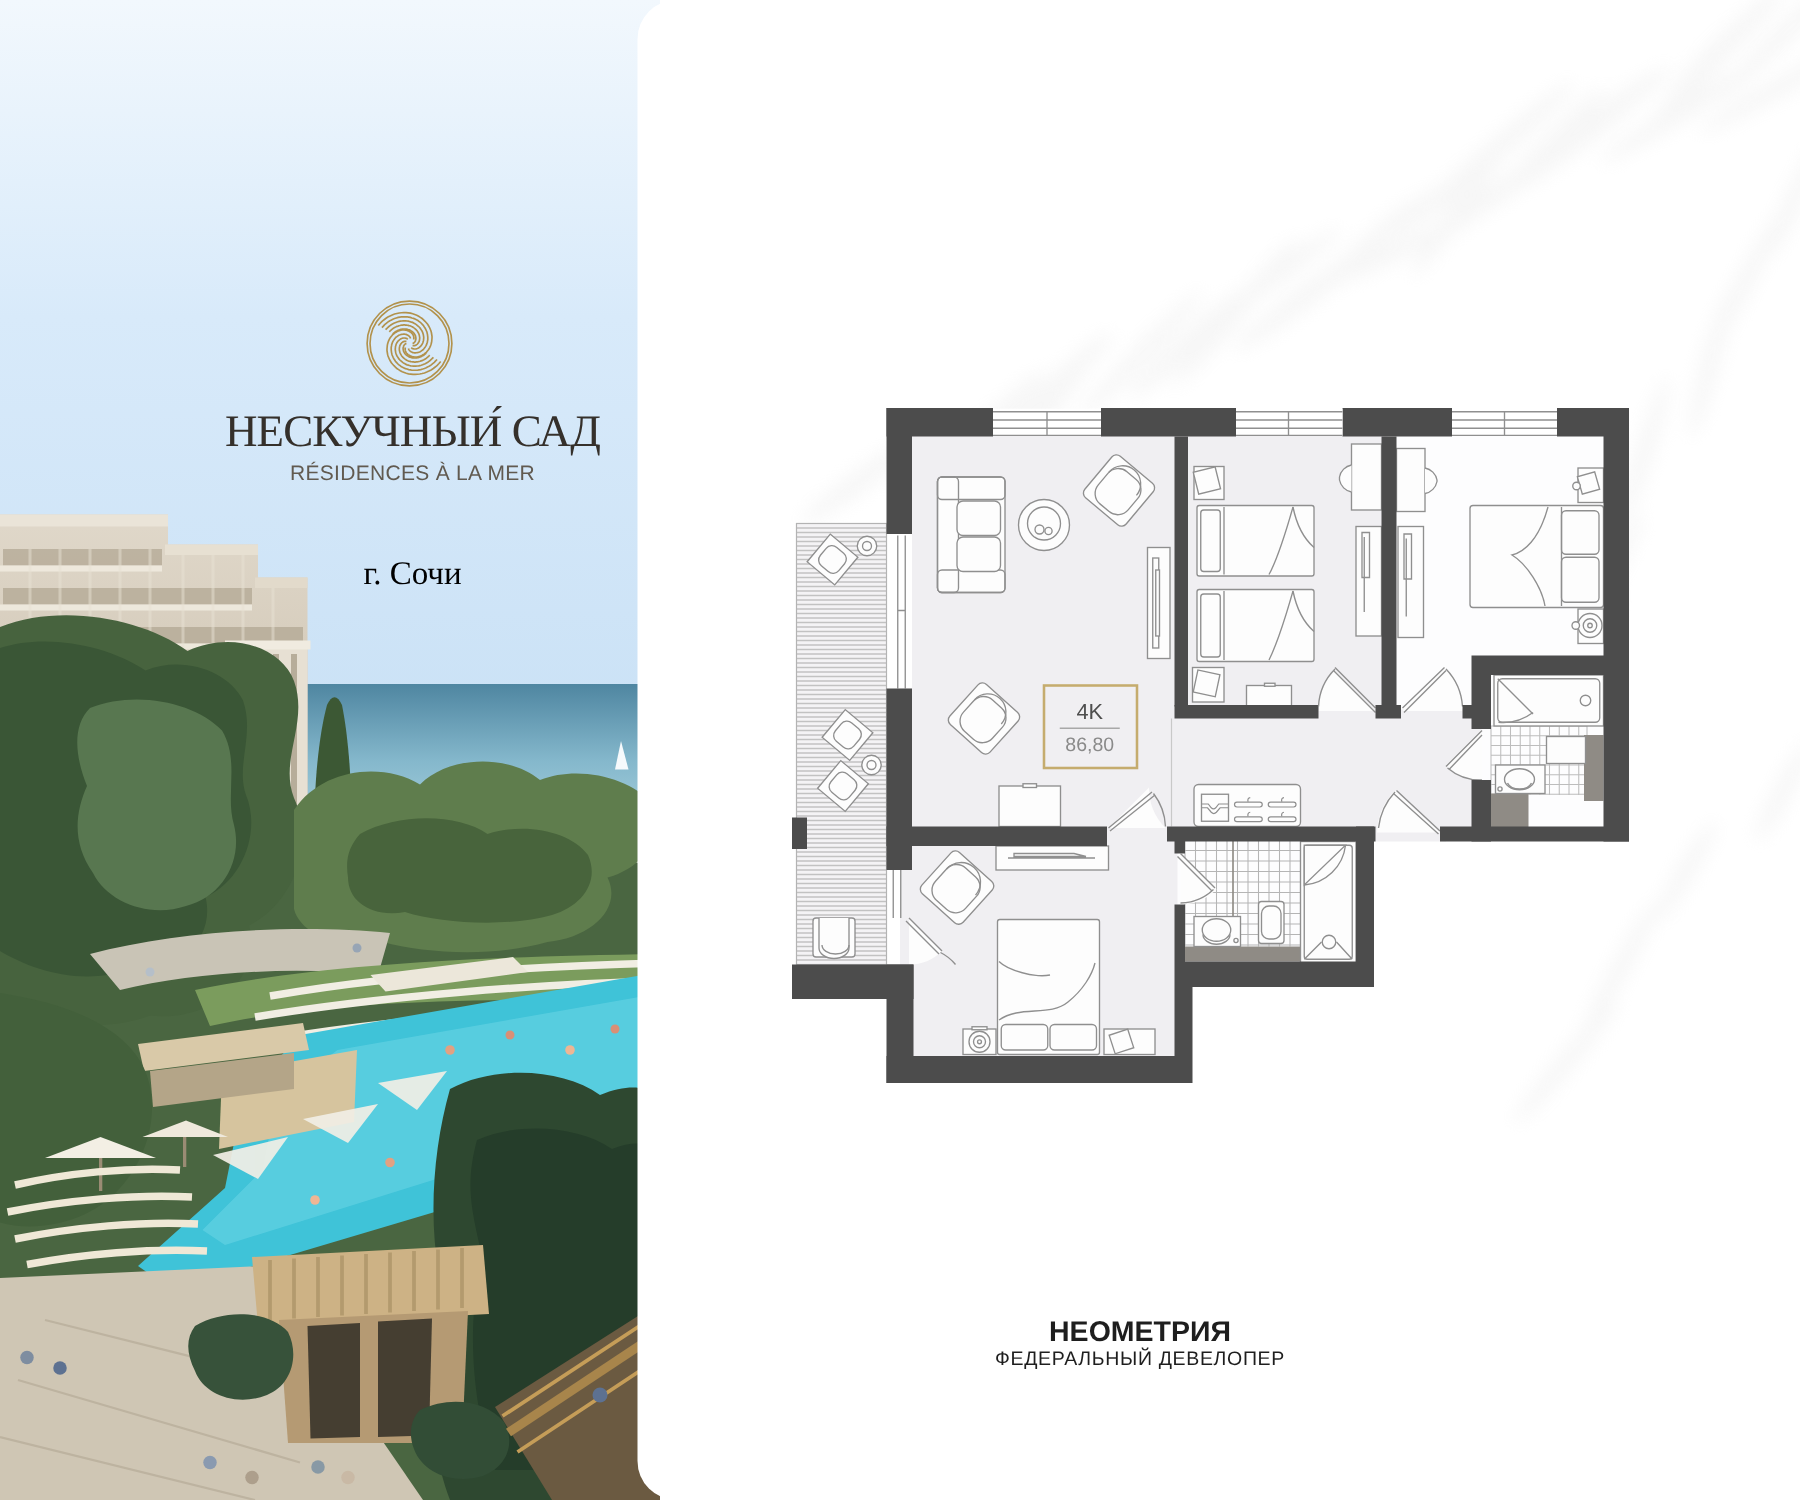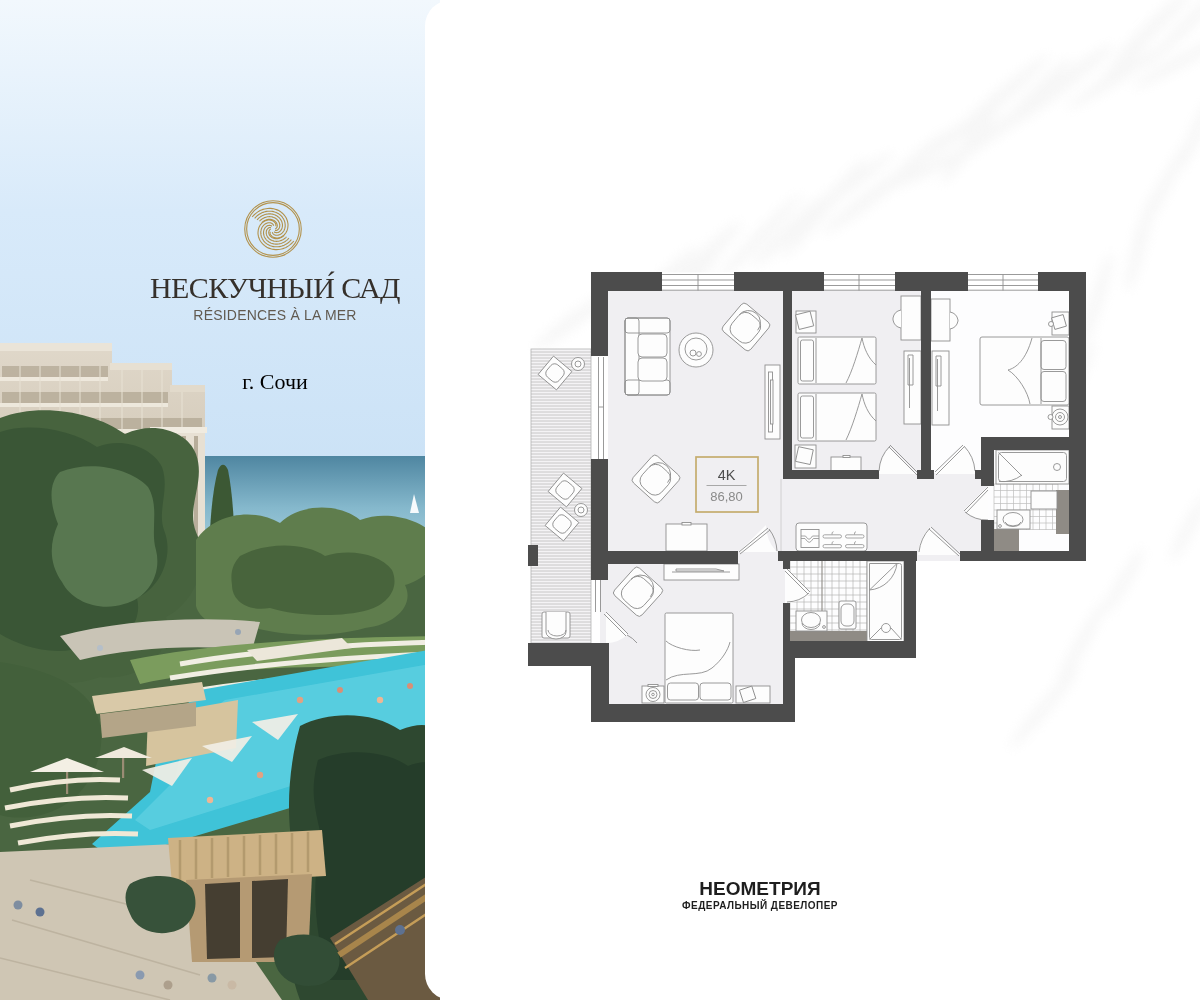--- a/index.html
+++ b/index.html
@@ -12,21 +12,21 @@
   #title{position:absolute;left:55px;top:272px;width:440px;text-align:center;line-height:31px;
          font-family:"Liberation Serif",serif;font-size:30px;letter-spacing:-0.6px;color:#35302b;}
   #subtitle{position:absolute;left:55px;top:309px;width:440px;text-align:center;line-height:13px;
          font-family:"Liberation Sans",sans-serif;font-size:14px;letter-spacing:0.2px;color:#615a50;}
   #city{position:absolute;left:55px;top:366px;width:440px;text-align:center;line-height:31px;
          font-family:"Liberation Serif",serif;font-size:22px;color:#000000;}
   #plan{position:absolute;left:520px;top:260px;}
   #neo{position:absolute;left:640px;top:836px;width:240px;text-align:center;margin-top:43px;}
   #neoname{font-size:19px;font-weight:bold;color:#1e1e1e;line-height:19px;
            font-family:"Liberation Sans",sans-serif;}
-  #neosub{font-size:10px;font-weight:bold;color:#1e1e1e;letter-spacing:0.45px;margin-top:4px;line-height:8px;}
+  #neosub{font-size:13px;font-weight:normal;color:#1e1e1e;letter-spacing:0.45px;margin-top:4px;line-height:8px;}
 </style>
 </head>
 <body>
 
 <div id="photo">
 <svg width="440" height="1000" viewBox="0 0 440 1000" xmlns="http://www.w3.org/2000/svg">
   <defs>
     <linearGradient id="sky" x1="0" y1="0" x2="0" y2="1">
       <stop offset="0" stop-color="#f2f8fd"></stop>
       <stop offset="0.45" stop-color="#d8eafa"></stop>

